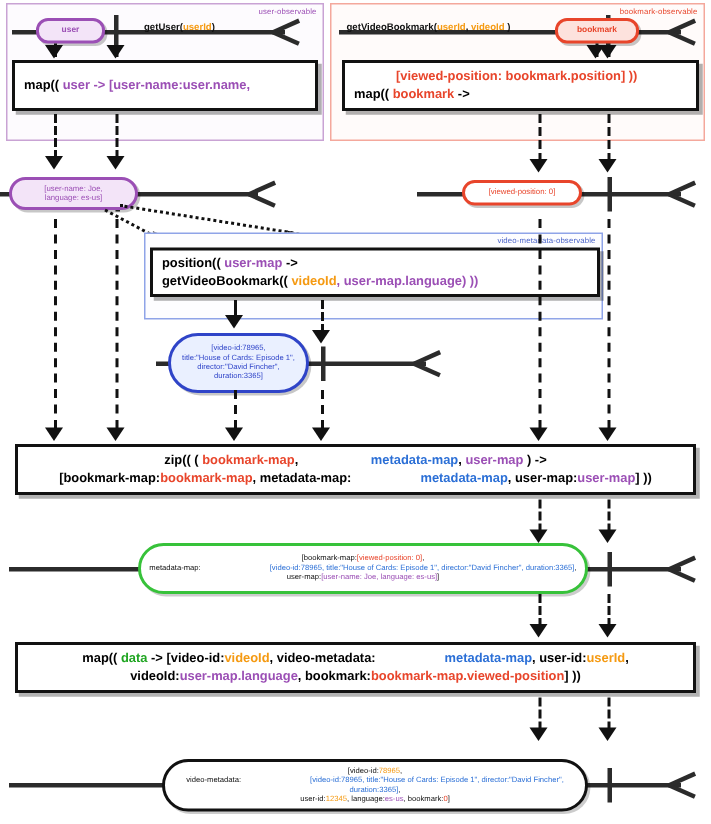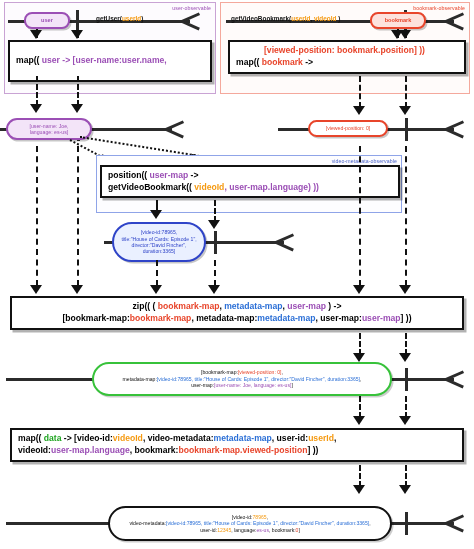--- a/index.html
+++ b/index.html
@@ -42,27 +42,27 @@
     border-top:9px solid #111;}
 
   
   .diag{position:absolute;transform-origin:0 50%;border-top:2.4px dotted #111;height:0;}
 
   
   .opbox{position:absolute;box-sizing:border-box;background:#fff;border:2.2px solid #111;
     box-shadow:2.5px 2.5px 0 rgba(0,0,0,.30);
     display:flex;align-items:center;}
   .opbox .optext{width:100%;padding:0 6px;font-weight:bold;line-height:1.35;}
-  .op-user{left:8px;top:40px;width:204px;height:42px;font-size:8.6px;}
+  .op-user{left:8px;top:40px;width:204px;height:34px;font-size:8.6px;}
   .op-book{left:228px;top:40px;width:238px;height:34px;font-size:8.6px;}
   .op-meta{left:100px;top:165px;width:300px;height:33px;font-size:8.6px;}
   .op-zip{left:10px;top:296px;width:454px;height:34px;font-size:8.6px;}
   .op-zip .optext{text-align:center;}
   .op-map{left:10px;top:428px;width:454px;height:34px;font-size:8.6px;}
-  .op-map .optext{text-align:left;}
+  .op-map .optext{text-align:center;}
 
   
   .marble{position:absolute;box-sizing:border-box;
     display:flex;align-items:center;justify-content:center;
     text-align:center;background:#fff;}
   .marble .mtext{line-height:1.25;padding:0 4px;width:100%;}
 
   .m-user{left:24px;top:12px;width:46px;height:17px;border:2.2px solid #9b4fb5;border-radius:8px;
     background:#f3e4f8;font-size:5.6px;font-weight:bold;color:#9b4fb5;
     box-shadow:1.6px 1.6px 0 rgba(0,0,0,.22);}
@@ -83,21 +83,21 @@
 
   
   .calltxt{position:absolute;font-size:6.4px;font-weight:bold;color:#111;}
 
   
   .c-purple{color:#9b4fb5;}
   .c-red{color:#e8452b;}
   .c-orange{color:#f59a12;}
   .c-green{color:#1fa521;}
   .c-black{color:#111;}
-  .c-dblue{color:#2b6fd6;}
+  .c-dblue{color:#2b6fd6;margin-left:46px;}
 </style>
 </head>
 <body>
 
 <div class="stage">
 
   <div class="panel p-user">
     <span class="panel-label">user-observable</span>
   </div>
 

